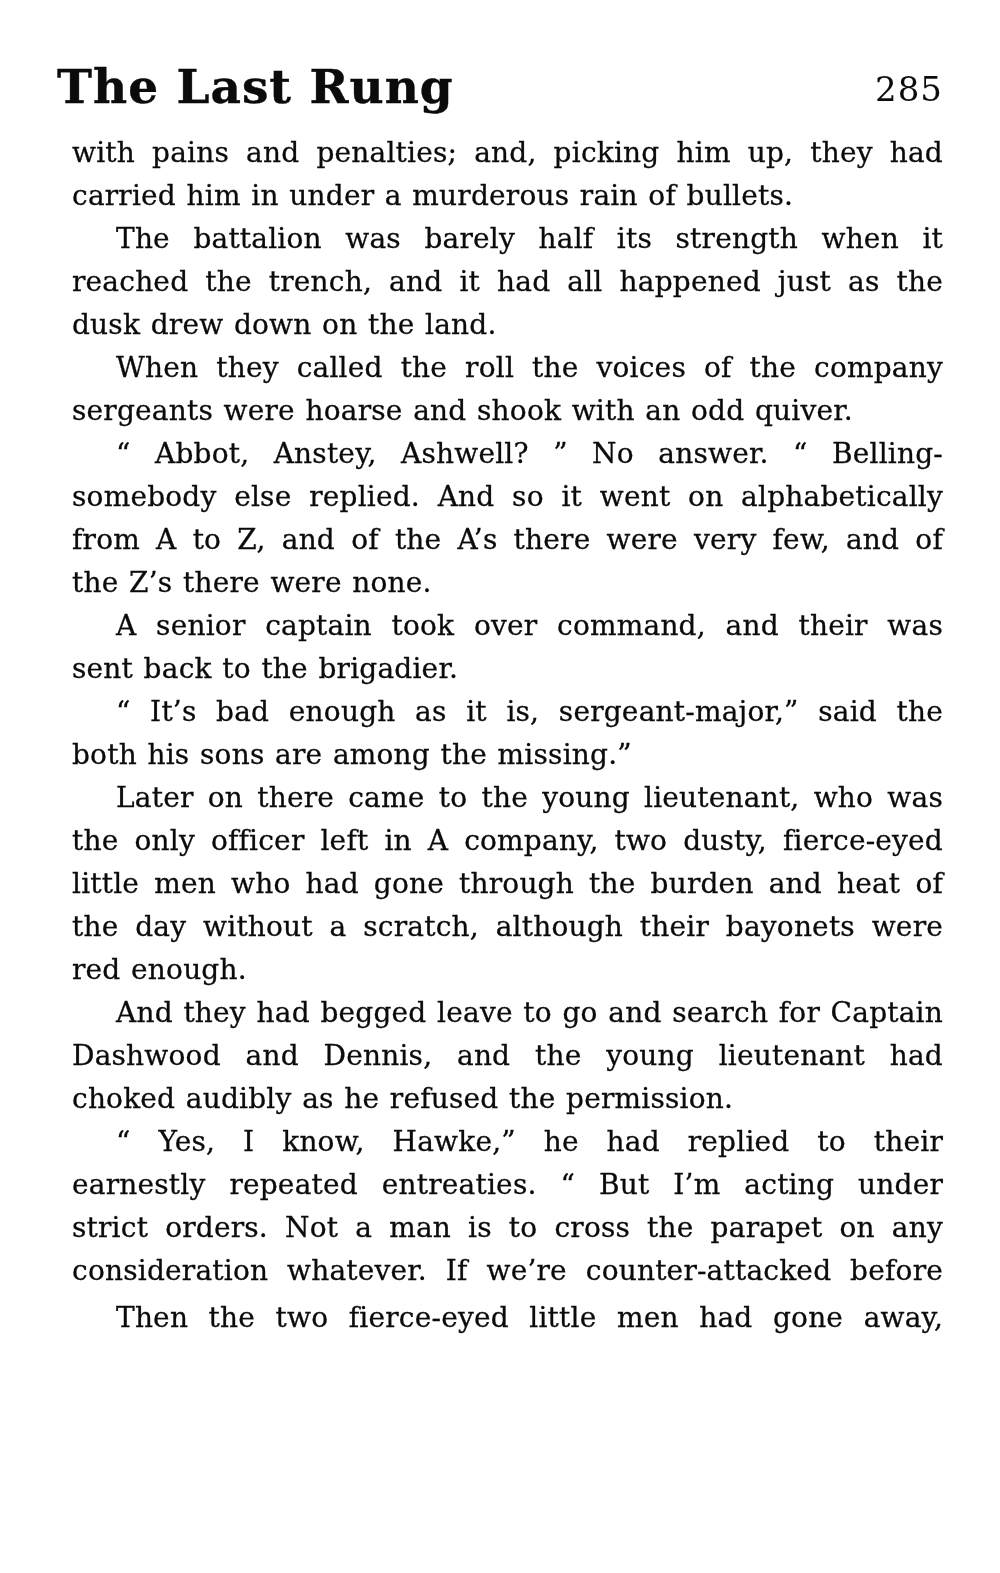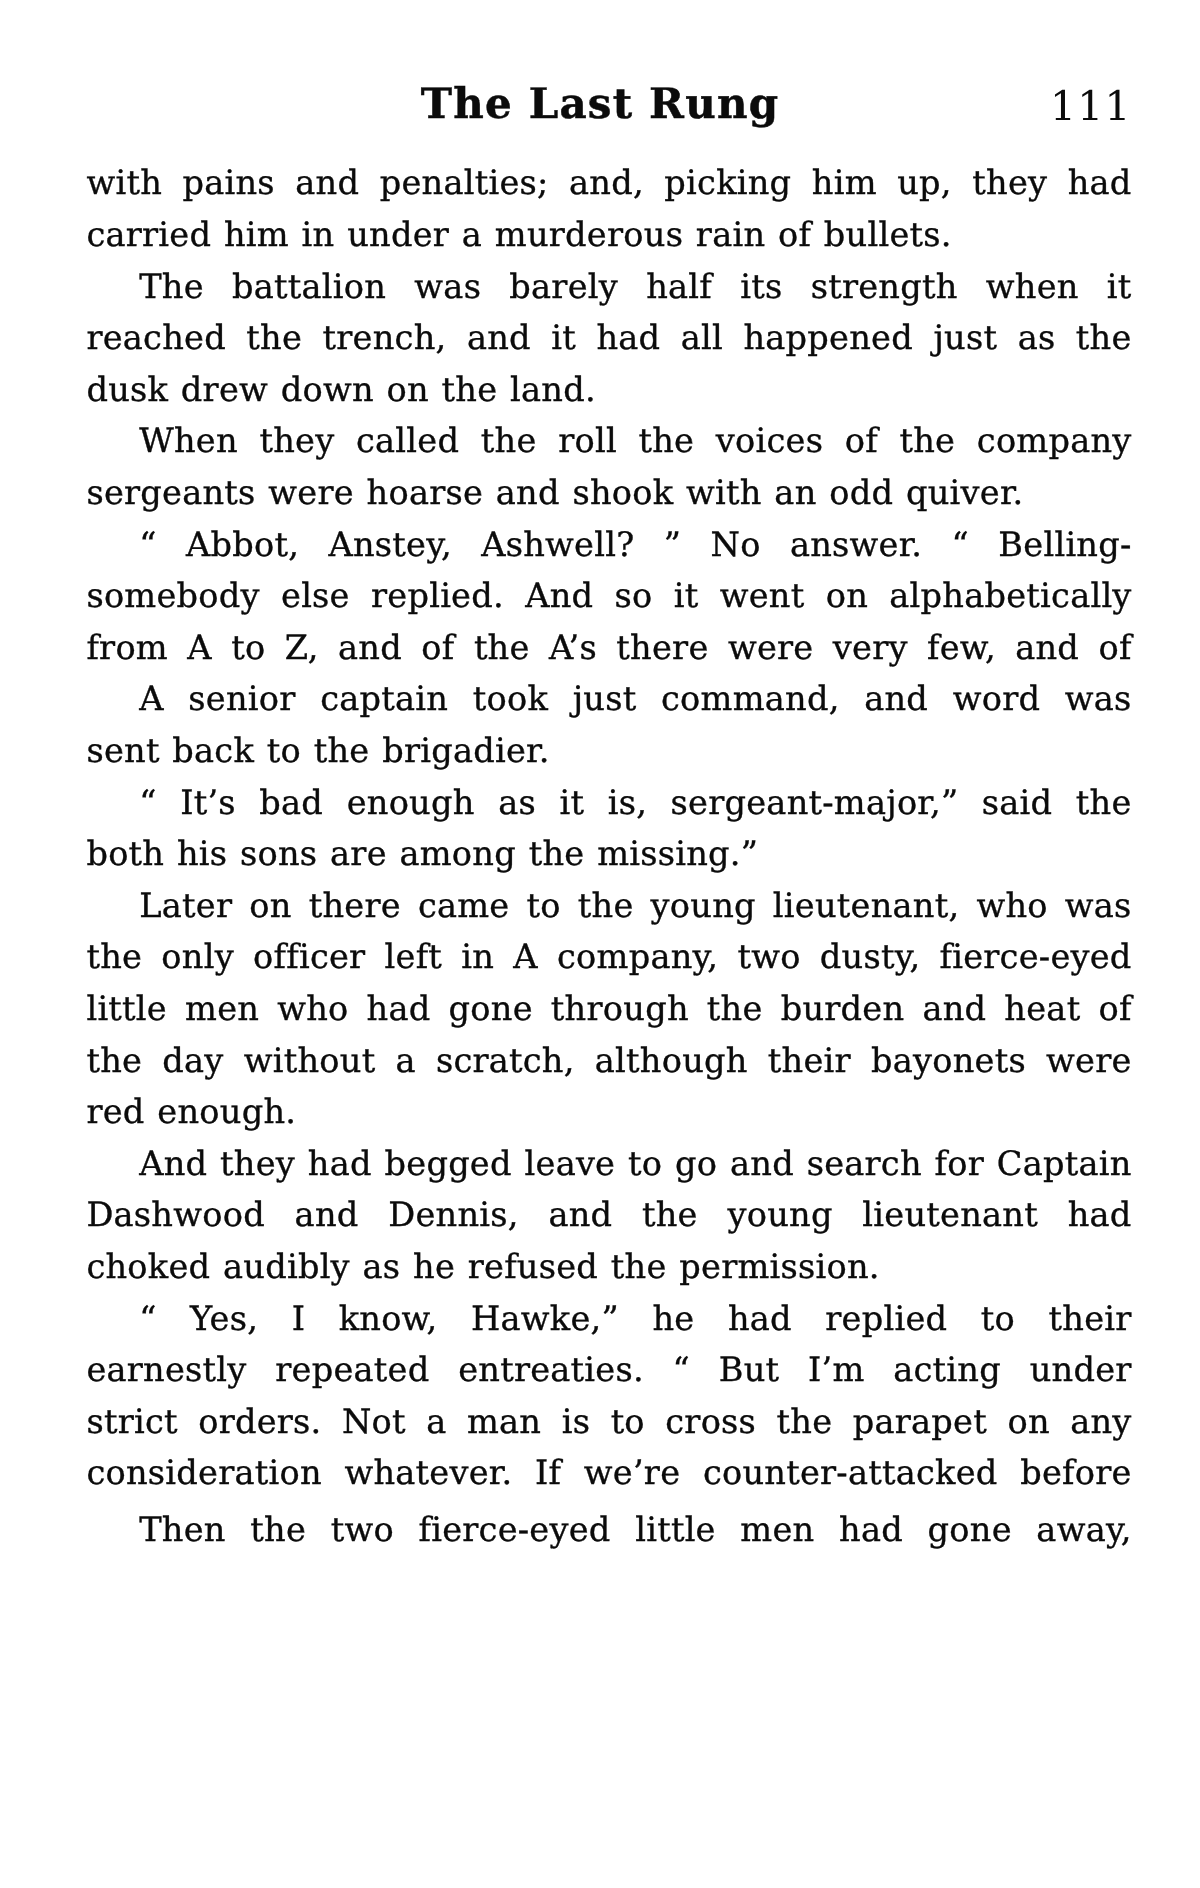--- a/index.html
+++ b/index.html
@@ -12,22 +12,22 @@
     font-family:"DejaVu Serif", serif;
     overflow:hidden;
   }
   .page-header {
     position:relative;
     margin:60px 57px 0 57px;
     height:54px;
   }
   .page-title {
     margin:0;
-    text-align:center;
-    font-size:35px;
+    text-align:left;
+    font-size:47px;
     line-height:54px;
     font-weight:bold;
     letter-spacing:1px;
     -webkit-text-stroke:0.4px var(--ink);
   }
   .page-number {
     position:absolute;
     right:0; top:12px;
     font-size:34px;
     line-height:34px;
@@ -49,43 +49,44 @@
   .line { text-align:justify; text-align-last:justify;margin-left:15px; }
   .line.last { text-align-last:left; }
   .para.indent .line:first-child { text-indent:44px; }
 </style>
 </head>
 <body>
 
 <div class="book-page">
   <div class="page-header">
     <h1 class="page-title">The Last Rung</h1>
-    <span class="page-number">111</span>
+    <span class="page-number">285</span>
   </div>
   <div class="page-text">
       <div class="para">
         <div class="line">with pains and penalties; and, picking him up, they had</div>
         <div class="line last">carried him in under a murderous rain of bullets.</div>
       </div>
       <div class="para indent">
         <div class="line">The battalion was barely half its strength when it</div>
         <div class="line">reached the trench, and it had all happened just as the</div>
         <div class="line last">dusk drew down on the land.</div>
       </div>
       <div class="para indent">
         <div class="line">When they called the roll the voices of the company</div>
         <div class="line last">sergeants were hoarse and shook with an odd quiver.</div>
       </div>
       <div class="para indent">
         <div class="line">“ Abbot, Anstey, Ashwell? ”  No answer.  “ Belling-</div>
         <div class="line">somebody else replied.  And so it went on alphabetically</div>
         <div class="line">from A to Z, and of the A’s there were very few, and of</div>
+        <div class="line last">the Z’s there were none.</div>
       </div>
       <div class="para indent">
-        <div class="line">A senior captain took just command, and word was</div>
+        <div class="line">A senior captain took over command, and their was</div>
         <div class="line last">sent back to the brigadier.</div>
       </div>
       <div class="para indent">
         <div class="line">“ It’s bad enough as it is, sergeant-major,” said the</div>
         <div class="line last">both his sons are among the missing.”</div>
       </div>
       <div class="para indent">
         <div class="line">Later on there came to the young lieutenant, who was</div>
         <div class="line">the only officer left in A company, two dusty, fierce-eyed</div>
         <div class="line">little men who had gone through the burden and heat of</div>

